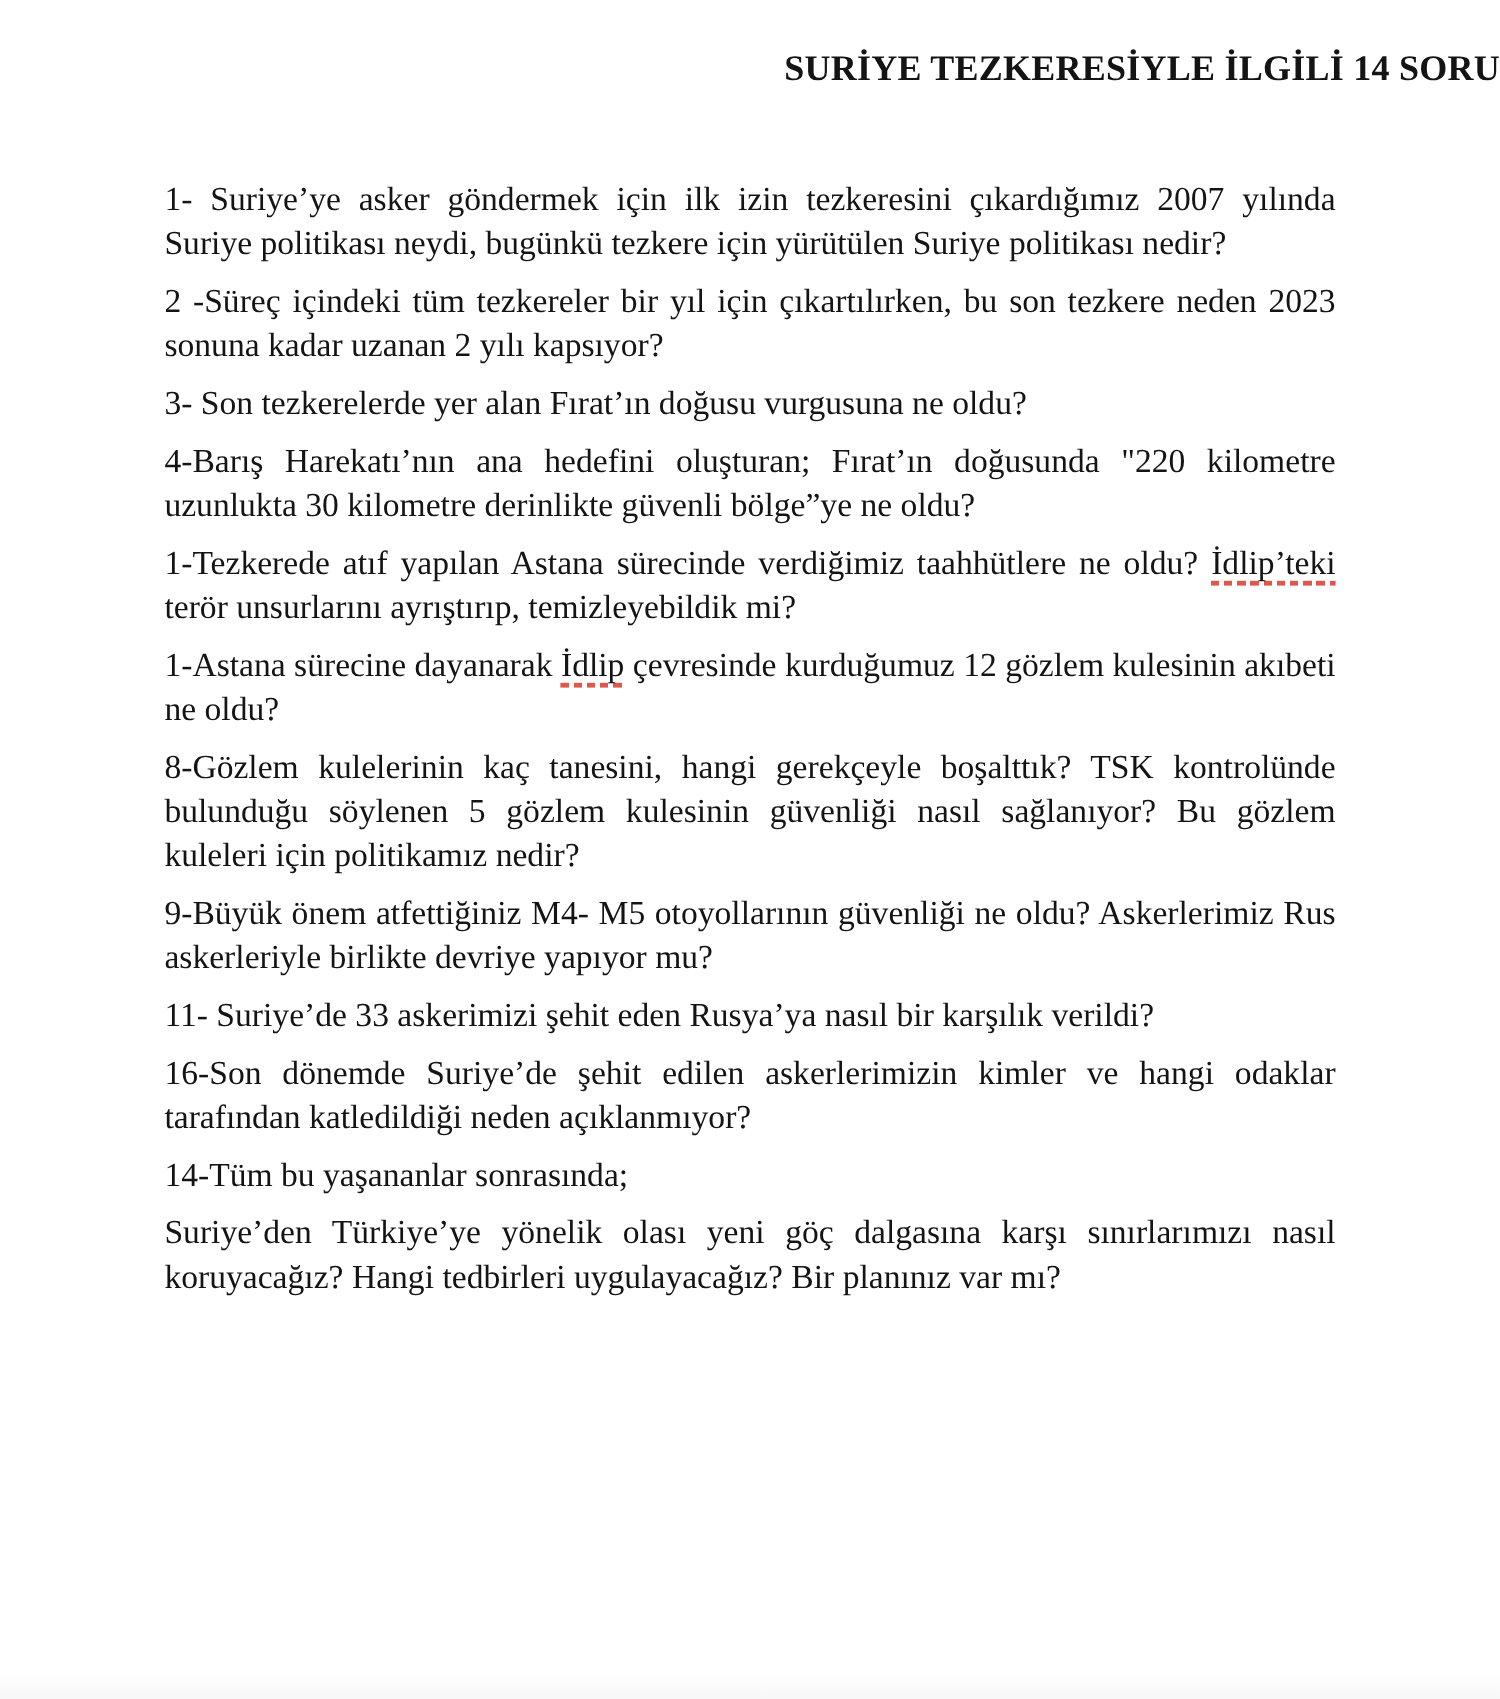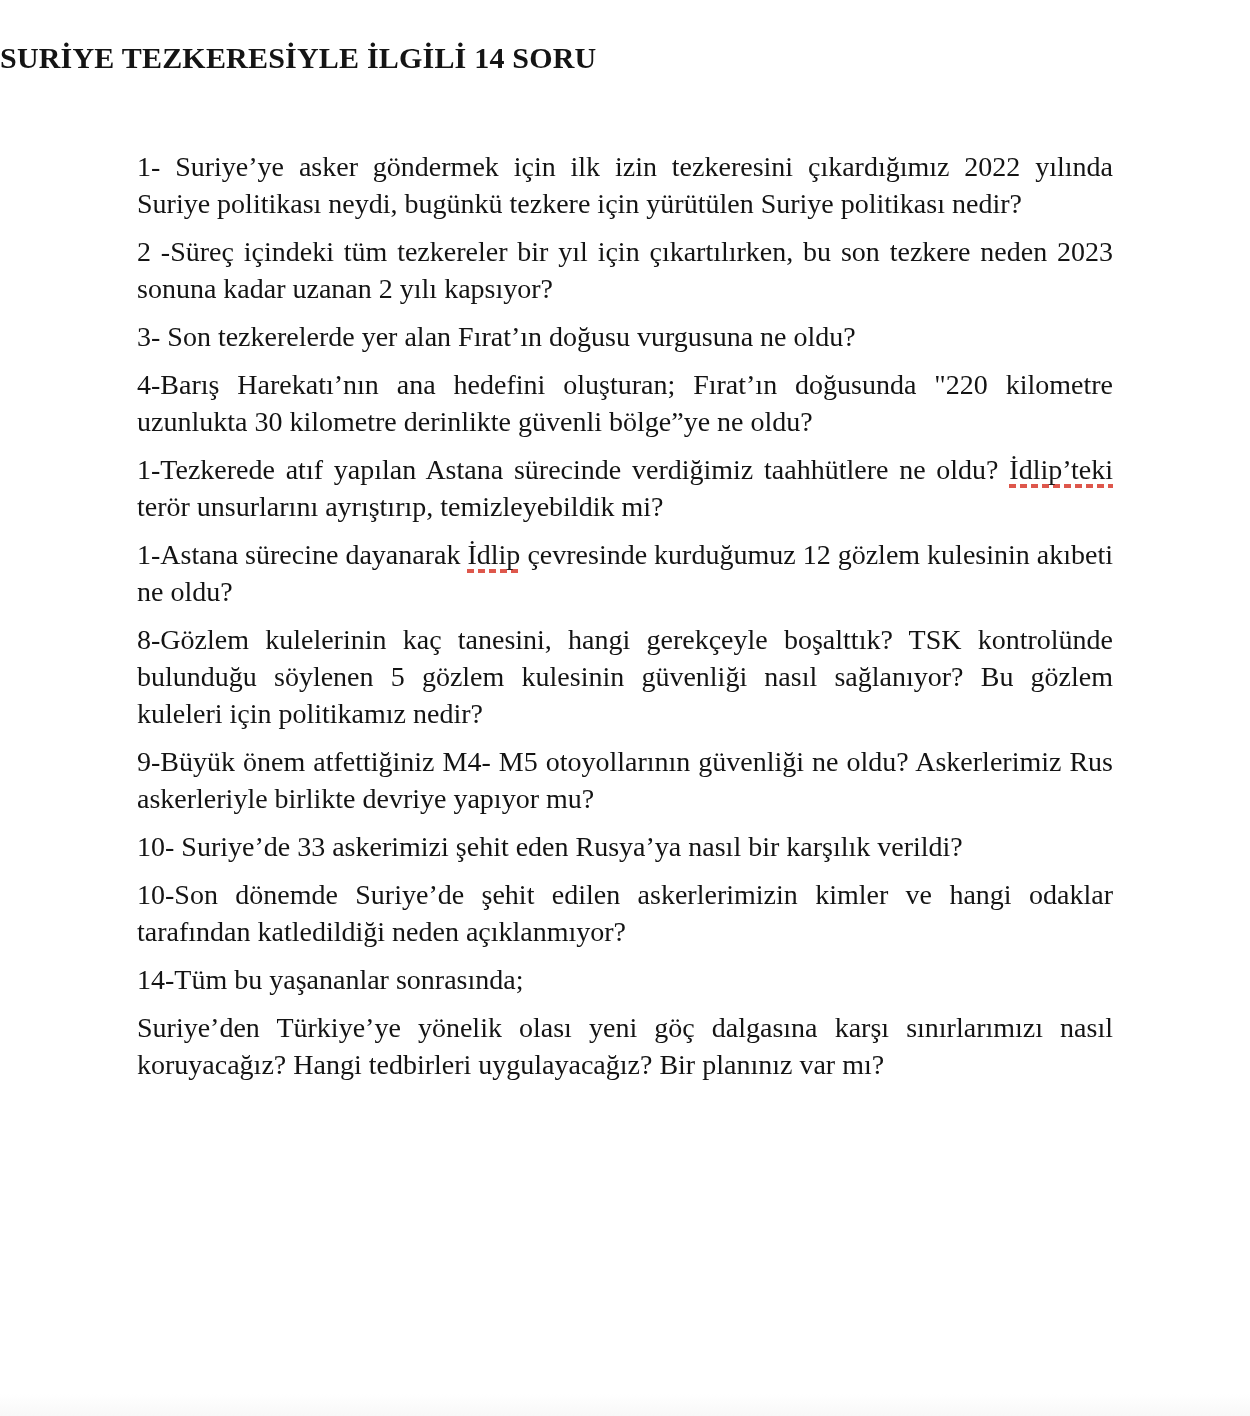--- a/index.html
+++ b/index.html
@@ -17,21 +17,21 @@
   }
   .page {
     width: 1250px;
     height: 1416px;
     position: relative;
   }
   .doc-title {
     font-size: 30px;
     font-weight: 700;
     line-height: 36px;
-    text-align: left;
+    text-align: right;
     margin: 40px 0 0 0;
     letter-spacing: 0.2px;
   }
   .content {
     width: 976px;
     margin: 72px 0 0 137px;
   }
   .q {
     font-size: 28px;
     line-height: 37px;
@@ -55,28 +55,28 @@
     pointer-events: none;
   }
 </style>
 </head>
 <body>
 
 <div class="page">
   <h1 class="doc-title">SURİYE TEZKERESİYLE İLGİLİ 14 SORU</h1>
 
   <div class="content">
-      <p class="q"><span>1- Suriye’ye asker göndermek için ilk izin tezkeresini çıkardığımız 2022 yılında Suriye politikası neydi, bugünkü tezkere için yürütülen Suriye politikası nedir?</span></p>
+      <p class="q"><span>1- Suriye’ye asker göndermek için ilk izin tezkeresini çıkardığımız 2007 yılında Suriye politikası neydi, bugünkü tezkere için yürütülen Suriye politikası nedir?</span></p>
       <p class="q"><span>2 -Süreç içindeki tüm tezkereler bir yıl için çıkartılırken, bu son tezkere neden 2023 sonuna kadar uzanan 2 yılı kapsıyor?</span></p>
       <p class="q"><span>3- Son tezkerelerde yer alan Fırat’ın doğusu vurgusuna ne oldu?</span></p>
       <p class="q"><span>4-Barış Harekatı’nın ana hedefini oluşturan; Fırat’ın doğusunda "220 kilometre uzunlukta 30 kilometre derinlikte güvenli bölge”ye ne oldu?</span></p>
       <p class="q"><span>1-Tezkerede atıf yapılan Astana sürecinde verdiğimiz taahhütlere ne oldu? </span><span class="misspelled">İdlip’teki</span><span> terör unsurlarını ayrıştırıp, temizleyebildik mi?</span></p>
       <p class="q"><span>1-Astana sürecine dayanarak </span><span class="misspelled">İdlip</span><span> çevresinde kurduğumuz 12 gözlem kulesinin akıbeti ne oldu?</span></p>
       <p class="q"><span>8-Gözlem kulelerinin kaç tanesini, hangi gerekçeyle boşalttık? TSK kontrolünde bulunduğu söylenen 5 gözlem kulesinin güvenliği nasıl sağlanıyor? Bu gözlem kuleleri için politikamız nedir?</span></p>
       <p class="q"><span>9-Büyük önem atfettiğiniz M4- M5 otoyollarının güvenliği ne oldu? Askerlerimiz Rus askerleriyle birlikte devriye yapıyor mu?</span></p>
-      <p class="q"><span>10- Suriye’de 33 askerimizi şehit eden Rusya’ya nasıl bir karşılık verildi?</span></p>
-      <p class="q"><span>10-Son dönemde Suriye’de şehit edilen askerlerimizin kimler ve hangi odaklar tarafından katledildiği neden açıklanmıyor?</span></p>
+      <p class="q"><span>11- Suriye’de 33 askerimizi şehit eden Rusya’ya nasıl bir karşılık verildi?</span></p>
+      <p class="q"><span>16-Son dönemde Suriye’de şehit edilen askerlerimizin kimler ve hangi odaklar tarafından katledildiği neden açıklanmıyor?</span></p>
       <p class="q"><span>14-Tüm bu yaşananlar sonrasında;</span></p>
       <p class="q"><span>Suriye’den Türkiye’ye yönelik olası yeni göç dalgasına karşı sınırlarımızı nasıl koruyacağız? Hangi tedbirleri uygulayacağız? Bir planınız var mı?</span></p>
     </div>
 
   <div class="bottom-fade"></div>
 </div>
 
 </body></html>

